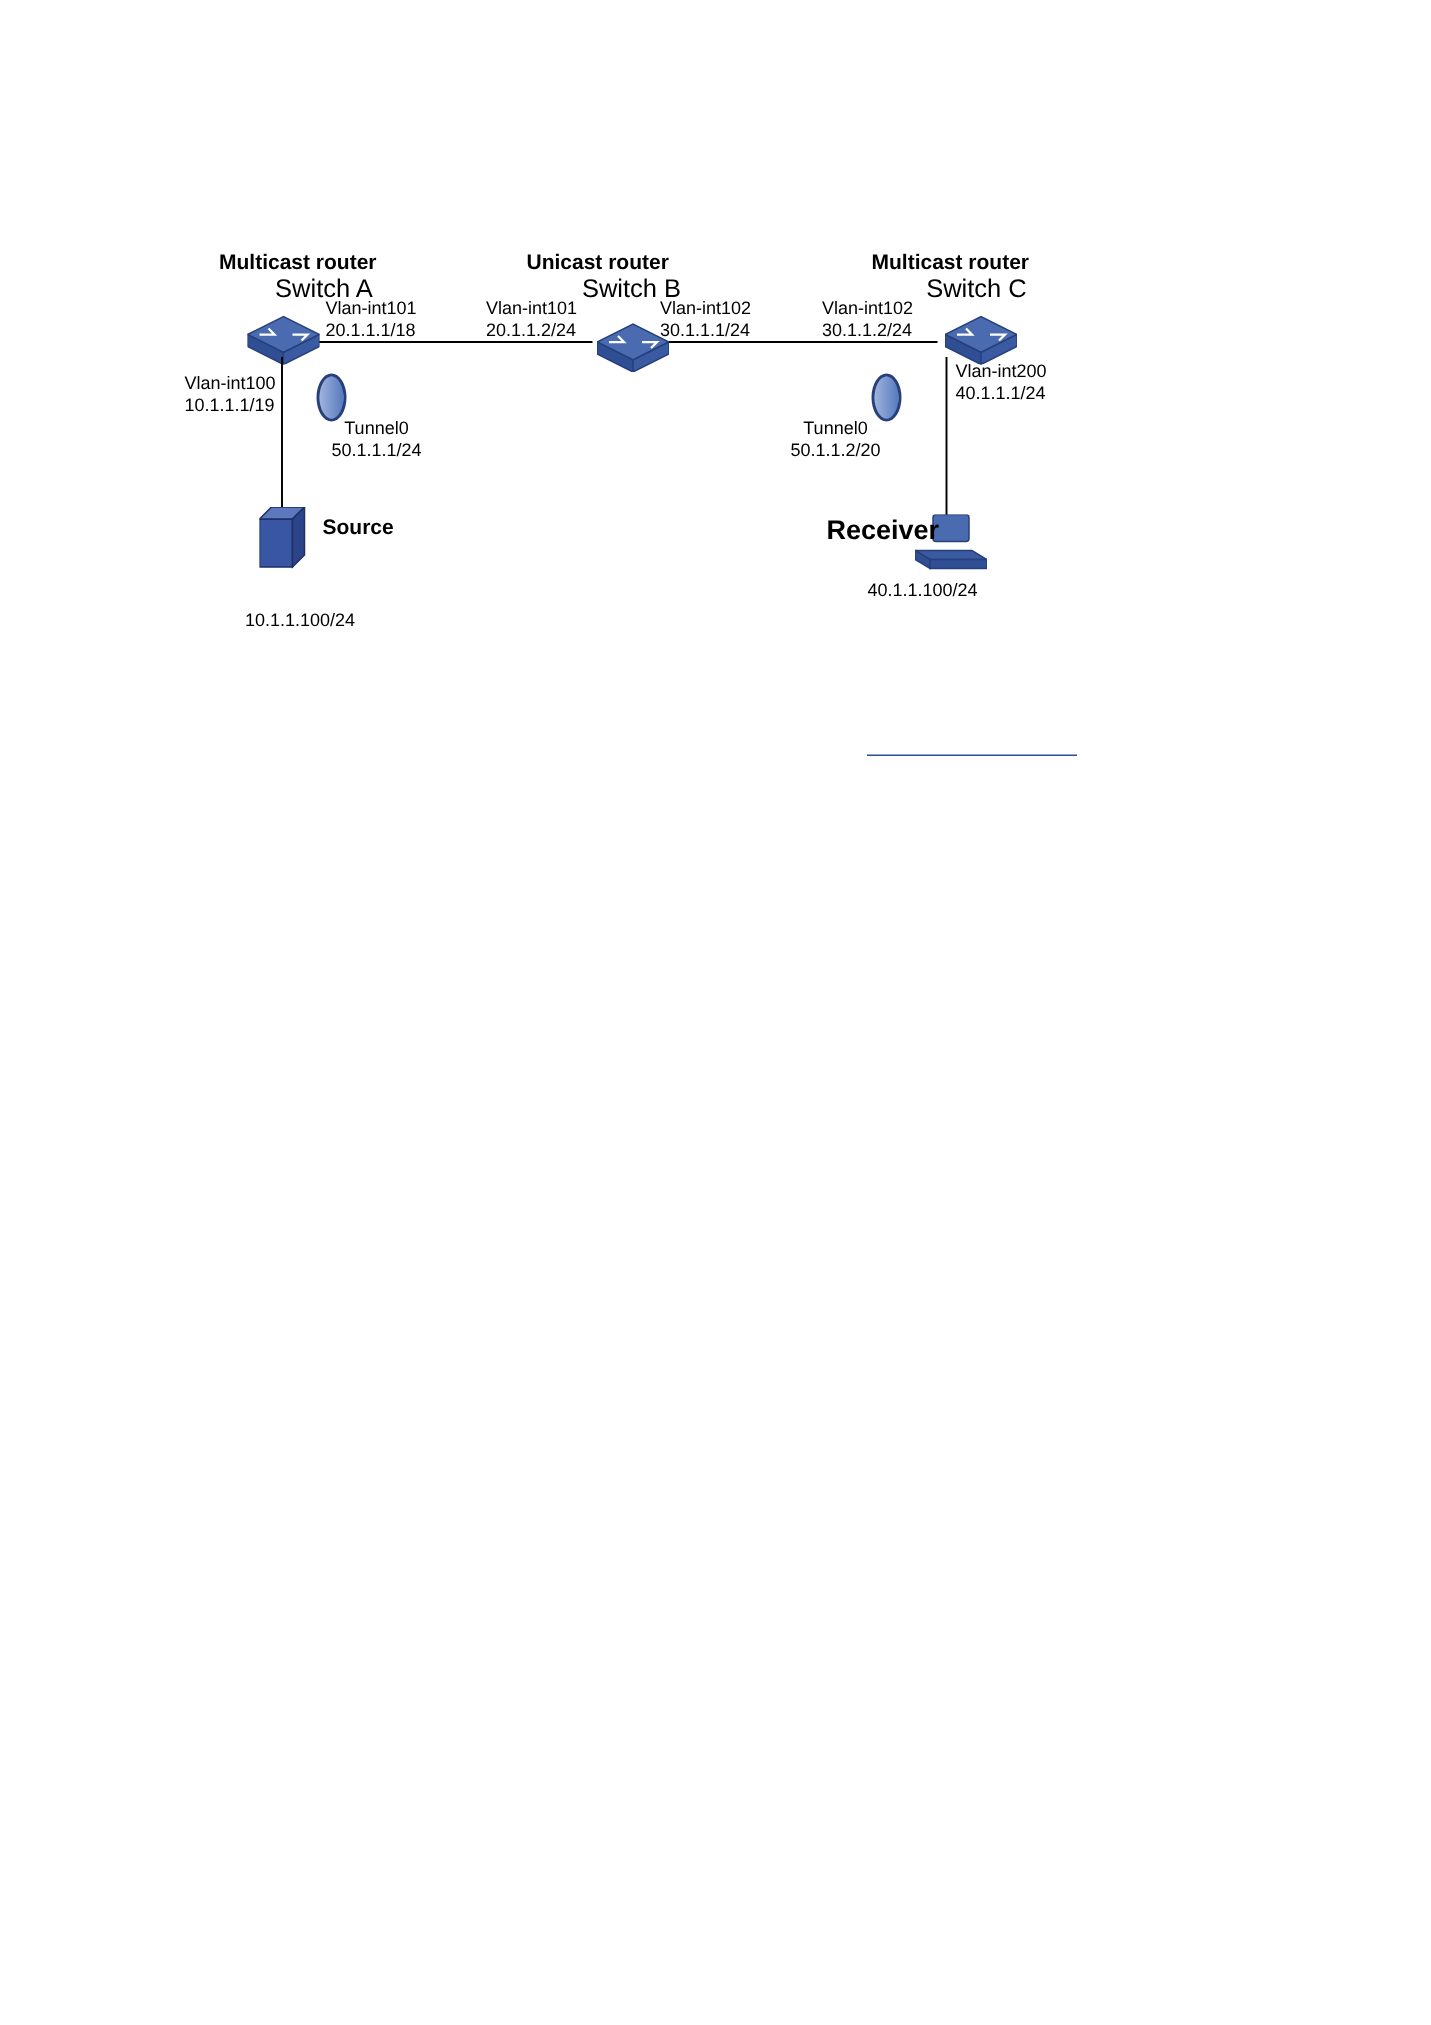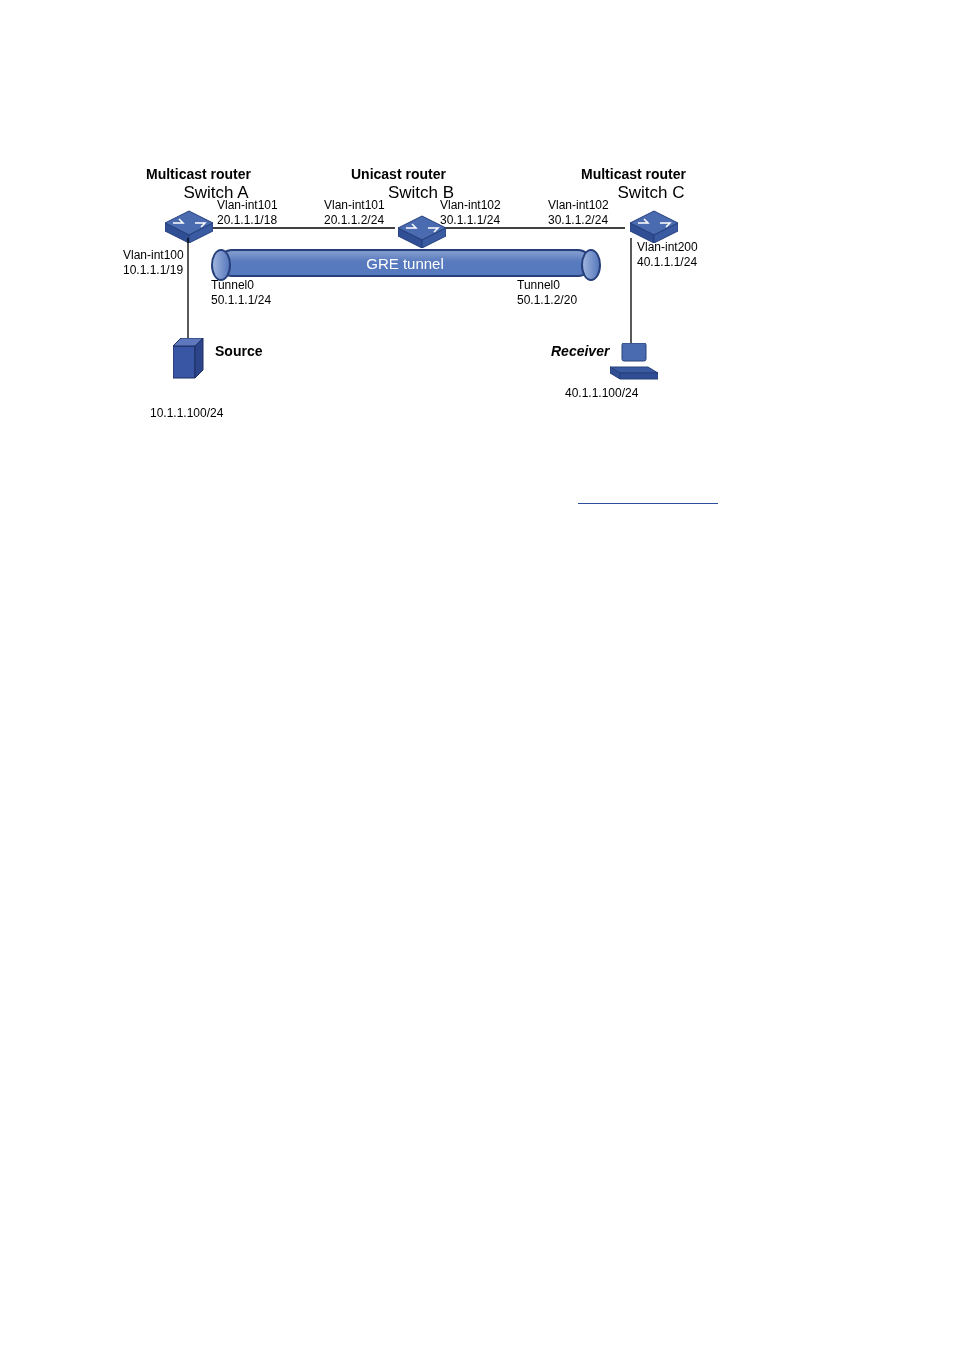--- a/index.html
+++ b/index.html
@@ -2,21 +2,21 @@
 <html><head>
 <meta charset="utf-8">
 <style>
   html,body{margin:0;padding:0;background:#fff;font-family:Arial,Helvetica,sans-serif;}
   .page{position:relative;width:954px;height:1350px;}
   .abs{position:absolute;}
   .b{font-weight:bold;}
   .head{font-size:14px;color:#000;text-align:left;white-space:nowrap;line-height:1.25;}
   .sub{font-size:17px;color:#000;text-align:center;white-space:nowrap;}
   .lbl{font-size:12px;color:#000;white-space:nowrap;line-height:1.25;}
-  .center{text-align:left;}
+  .center{text-align:center;}
   
   .tunnel{border-radius:14px;background:#5779bd;border:2px solid #27407c;color:#fff;font-size:15px;display:flex;align-items:center;justify-content:center;box-shadow:inset 0 6px 6px rgba(255,255,255,.25);}
   .cap{width:16px;height:28px;border:2px solid #27407c;border-radius:50%;background:linear-gradient(90deg,#9fb4dd,#5779bd);}
 </style>
 </head>
 <body>
 <div class="page">
 
 <div class="abs head b" style="left:146px;top:166px;width:140px;">Multicast router</div>
 <div class="abs sub" style="left:146px;top:183px;width:140px;">Switch A</div>
@@ -73,23 +73,20 @@
   <polyline points="30,18 40,18 36,22" fill="none" stroke="#fff" stroke-width="1.5"></polyline>
 </svg>
 <svg class="abs" style="left:630px;top:205px;width:48px;height:38px;" viewBox="0 0 48 38">
   <polygon points="0,18 24,6 48,18 24,30" fill="#4a6bb0" stroke="#27407c"></polygon>
   <polygon points="0,18 24,30 24,38 0,26" fill="#2f4e93" stroke="#27407c"></polygon>
   <polygon points="48,18 24,30 24,38 48,26" fill="#3a5aa1" stroke="#27407c"></polygon>
   <polyline points="8,18 18,18 14,14" fill="none" stroke="#fff" stroke-width="1.5"></polyline>
   <polyline points="30,18 40,18 36,22" fill="none" stroke="#fff" stroke-width="1.5"></polyline>
 </svg>
 
-<div class="abs tunnel" style="left:218px;top:249px;width:370px;height:24px;">
-  <span>GRE tunnel</span>
-</div>
 <div class="abs cap" style="left:211px;top:249px;"></div>
 <div class="abs cap" style="left:581px;top:249px;"></div>
 
 <div class="abs lbl center" style="left:211px;top:278px;width:80px;">
   <span>Tunnel0</span><br>
   <span>50.1.1.1/24</span>
 </div>
 <div class="abs lbl center" style="left:517px;top:278px;width:80px;">
   <span>Tunnel0</span><br>
   <span>50.1.1.2/20</span>
@@ -109,18 +106,18 @@
 </svg>
 <div class="abs b" style="left:215px;top:343px;font-size:14px;">Source</div>
 <div class="abs lbl center" style="left:150px;top:386px;width:100px;margin-top:20px;">10.1.1.100/24</div>
 
 <svg class="abs" style="left:610px;top:343px;width:48px;height:38px;" viewBox="0 0 48 38">
   <rect x="12" y="0" width="24" height="18" rx="2" fill="#4a6bb0" stroke="#27407c"></rect>
   <polygon points="0,24 38,24 48,30 10,30" fill="#3a5aa1" stroke="#27407c"></polygon>
   <polygon points="0,24 10,30 10,36 0,30" fill="#2f4e93" stroke="#27407c"></polygon>
   <polygon points="48,30 10,30 10,36 48,36" fill="#2f4e93" stroke="#27407c"></polygon>
 </svg>
-<div class="abs b" style="left:551px;top:343px;font-size:14px;font-style:italic;">Receiver</div>
+<div class="abs b" style="left:551px;top:343px;font-size:18px;">Receiver</div>
 <div class="abs lbl center" style="left:565px;top:386px;width:100px;">40.1.1.100/24</div>
 
 <div class="abs" style="left:578px;top:503px;width:140px;height:0;border-top:1px solid #2a4e9b;"></div>
 
 </div>
 
 </body></html>

